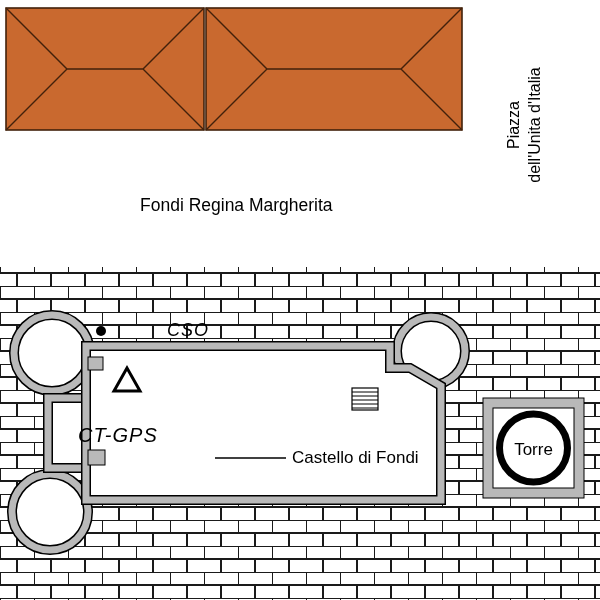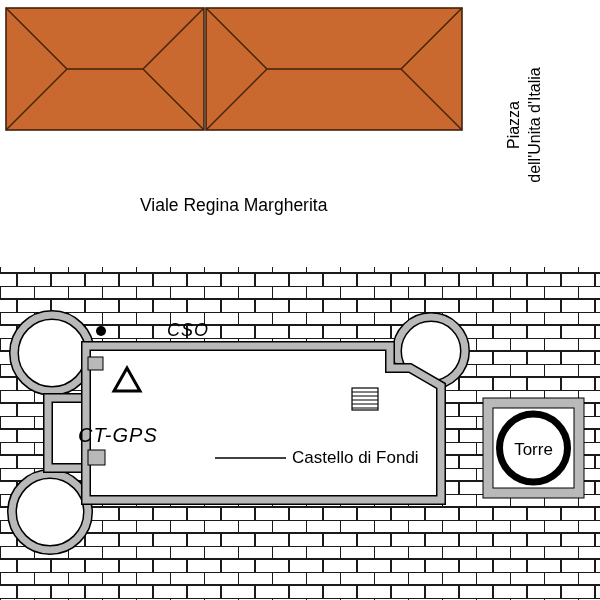--- a/index.html
+++ b/index.html
@@ -83,21 +83,21 @@
 
     <line x1="215" y1="458" x2="286" y2="458" stroke="#000" stroke-width="1.5"></line>
 
     <g>
       <rect x="483" y="398" width="101" height="100" style="fill:var(--wall-gray,#b9b9b9)" stroke="#000" stroke-width="1"></rect>
       <rect x="493" y="408" width="81" height="80" fill="#fff" stroke="#000" stroke-width="1"></rect>
       <circle cx="533.5" cy="448" r="34" fill="#fff" stroke="#000" stroke-width="7"></circle>
     </g>
   </svg>
 
-  <div class="lbl lbl-viale">Viale Regina Margherita</div>
+  <div class="lbl lbl-viale">Fondi Regina Margherita</div>
 
   <div class="lbl lbl-piazza">
     <div>Piazza</div>
     <div>dell'Unita d'Italia</div>
   </div>
 
   <div class="lbl lbl-cso">CSO</div>
 
   <div class="lbl lbl-ctgps">CT-GPS</div>
 

